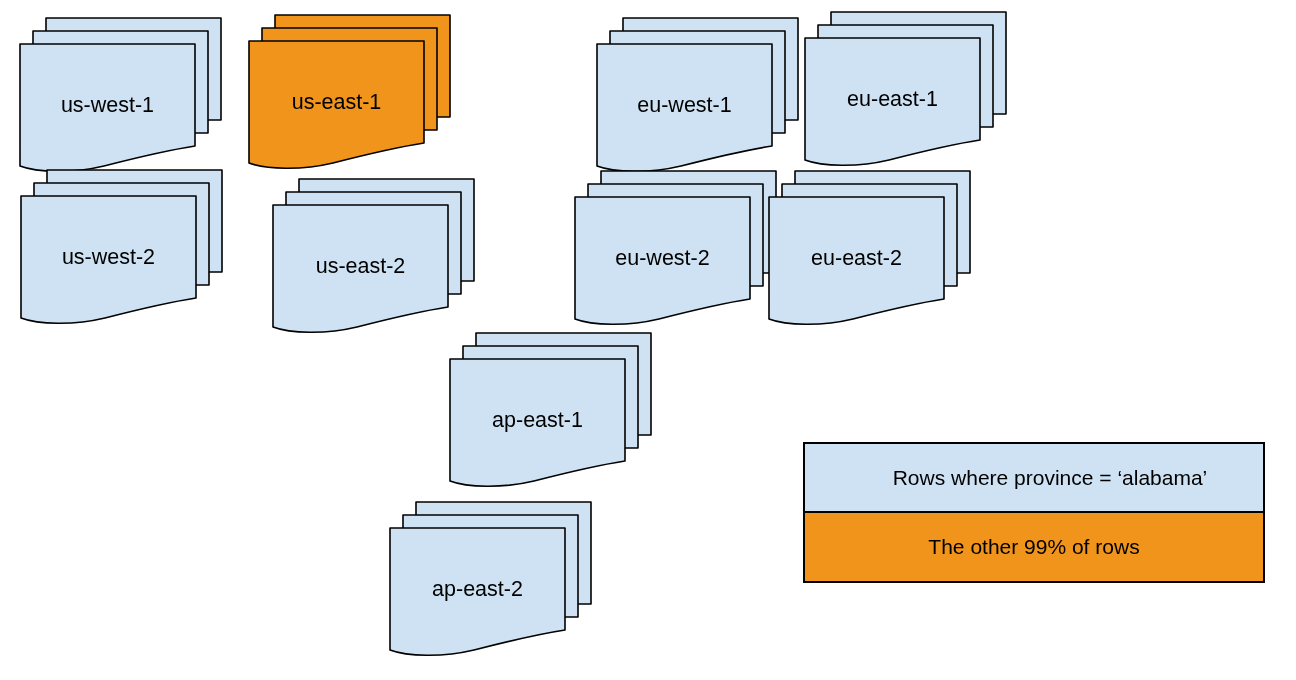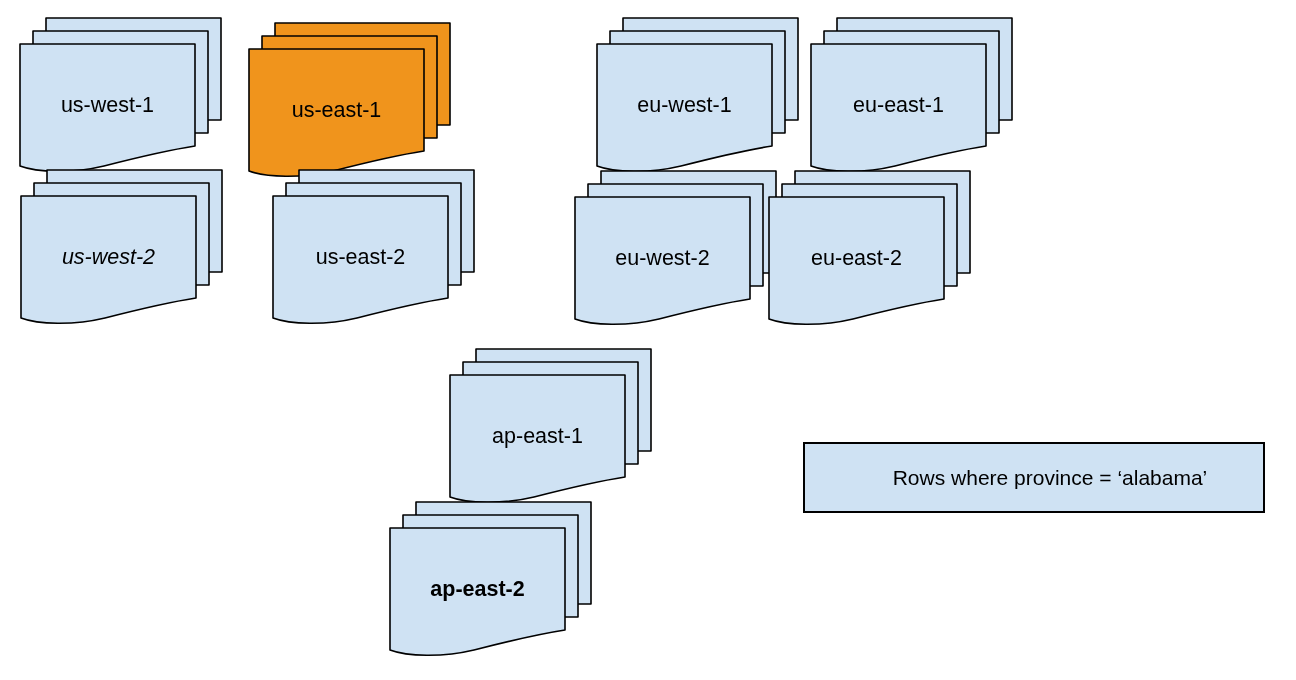--- a/index.html
+++ b/index.html
@@ -66,57 +66,57 @@
   <div id="stacks">
   <div class="doc-stack" style="left: 19px; top: 17px;">
     <svg width="204" height="158" viewBox="0 0 204 158">
       <rect class="pg" x="27" y="1" width="175" height="102" fill="#cfe2f3" stroke="#000000"></rect>
       <rect class="pg" x="14" y="14" width="175" height="102" fill="#cfe2f3" stroke="#000000"></rect>
       <path class="pg front" d="M 1 27 H 176 V 129 C 150 133 124 139 85 149 C 54 156.5 18 155.5 1 149 Z" fill="#cfe2f3" stroke="#000000"></path>
       <text class="stack-label" x="88.5" y="94.5" text-anchor="middle" fill="#000000">us-west-1</text>
     </svg>
   </div>
 
-  <div class="doc-stack" style="left: 248px; top: 22px;">
+  <div class="doc-stack" style="left: 248px; top: 14px;">
     <svg width="204" height="158" viewBox="0 0 204 158">
       <rect class="pg" x="27" y="1" width="175" height="102" fill="#f0941c" stroke="#000000"></rect>
       <rect class="pg" x="14" y="14" width="175" height="102" fill="#f0941c" stroke="#000000"></rect>
       <path class="pg front" d="M 1 27 H 176 V 129 C 150 133 124 139 85 149 C 54 156.5 18 155.5 1 149 Z" fill="#f0941c" stroke="#000000"></path>
       <text class="stack-label" x="88.5" y="94.5" text-anchor="middle" fill="#000000">us-east-1</text>
     </svg>
   </div>
 
   <div class="doc-stack" style="left: 596px; top: 17px;">
     <svg width="204" height="158" viewBox="0 0 204 158">
       <rect class="pg" x="27" y="1" width="175" height="102" fill="#cfe2f3" stroke="#000000"></rect>
       <rect class="pg" x="14" y="14" width="175" height="102" fill="#cfe2f3" stroke="#000000"></rect>
       <path class="pg front" d="M 1 27 H 176 V 129 C 150 133 124 139 85 149 C 54 156.5 18 155.5 1 149 Z" fill="#cfe2f3" stroke="#000000"></path>
       <text class="stack-label" x="88.5" y="94.5" text-anchor="middle" fill="#000000">eu-west-1</text>
     </svg>
   </div>
 
-  <div class="doc-stack" style="left: 804px; top: 17px; margin-left: 6px;">
+  <div class="doc-stack" style="left: 804px; top: 11px;">
     <svg width="204" height="158" viewBox="0 0 204 158">
       <rect class="pg" x="27" y="1" width="175" height="102" fill="#cfe2f3" stroke="#000000"></rect>
       <rect class="pg" x="14" y="14" width="175" height="102" fill="#cfe2f3" stroke="#000000"></rect>
       <path class="pg front" d="M 1 27 H 176 V 129 C 150 133 124 139 85 149 C 54 156.5 18 155.5 1 149 Z" fill="#cfe2f3" stroke="#000000"></path>
       <text class="stack-label" x="88.5" y="94.5" text-anchor="middle" fill="#000000">eu-east-1</text>
     </svg>
   </div>
 
-  <div class="doc-stack" style="left: 20px; top: 169px; font-style: italic;">
+  <div class="doc-stack" style="left: 20px; top: 169px;">
     <svg width="204" height="158" viewBox="0 0 204 158">
       <rect class="pg" x="27" y="1" width="175" height="102" fill="#cfe2f3" stroke="#000000"></rect>
       <rect class="pg" x="14" y="14" width="175" height="102" fill="#cfe2f3" stroke="#000000"></rect>
       <path class="pg front" d="M 1 27 H 176 V 129 C 150 133 124 139 85 149 C 54 156.5 18 155.5 1 149 Z" fill="#cfe2f3" stroke="#000000"></path>
       <text class="stack-label" x="88.5" y="94.5" text-anchor="middle" fill="#000000">us-west-2</text>
     </svg>
   </div>
 
-  <div class="doc-stack" style="left: 236px; top: 169px; padding-left: 36px;">
+  <div class="doc-stack" style="left: 236px; top: 178px; padding-left: 36px;">
     <svg width="204" height="158" viewBox="0 0 204 158">
       <rect class="pg" x="27" y="1" width="175" height="102" fill="#cfe2f3" stroke="#000000"></rect>
       <rect class="pg" x="14" y="14" width="175" height="102" fill="#cfe2f3" stroke="#000000"></rect>
       <path class="pg front" d="M 1 27 H 176 V 129 C 150 133 124 139 85 149 C 54 156.5 18 155.5 1 149 Z" fill="#cfe2f3" stroke="#000000"></path>
       <text class="stack-label" x="88.5" y="94.5" text-anchor="middle" fill="#000000">us-east-2</text>
     </svg>
   </div>
 
   <div class="doc-stack" style="left: 574px; top: 170px; text-align: right;">
     <svg width="204" height="158" viewBox="0 0 204 158">
@@ -129,38 +129,41 @@
 
   <div class="doc-stack" style="left: 768px; top: 170px;">
     <svg width="204" height="158" viewBox="0 0 204 158">
       <rect class="pg" x="27" y="1" width="175" height="102" fill="#cfe2f3" stroke="#000000"></rect>
       <rect class="pg" x="14" y="14" width="175" height="102" fill="#cfe2f3" stroke="#000000"></rect>
       <path class="pg front" d="M 1 27 H 176 V 129 C 150 133 124 139 85 149 C 54 156.5 18 155.5 1 149 Z" fill="#cfe2f3" stroke="#000000"></path>
       <text class="stack-label" x="88.5" y="94.5" text-anchor="middle" fill="#000000">eu-east-2</text>
     </svg>
   </div>
 
-  <div class="doc-stack" style="left: 401px; top: 348px; padding-left: 48px;">
+  <div class="doc-stack" style="left: 401px; top: 332px; padding-left: 48px;">
     <svg width="204" height="158" viewBox="0 0 204 158">
       <rect class="pg" x="27" y="1" width="175" height="102" fill="#cfe2f3" stroke="#000000"></rect>
       <rect class="pg" x="14" y="14" width="175" height="102" fill="#cfe2f3" stroke="#000000"></rect>
       <path class="pg front" d="M 1 27 H 176 V 129 C 150 133 124 139 85 149 C 54 156.5 18 155.5 1 149 Z" fill="#cfe2f3" stroke="#000000"></path>
       <text class="stack-label" x="88.5" y="94.5" text-anchor="middle" fill="#000000">ap-east-1</text>
     </svg>
   </div>
 
-  <div class="doc-stack" style="left: 389px; top: 501px; font-weight: bold;">
+  <div class="doc-stack" style="left: 389px; top: 501px;">
     <svg width="204" height="158" viewBox="0 0 204 158">
       <rect class="pg" x="27" y="1" width="175" height="102" fill="#cfe2f3" stroke="#000000"></rect>
       <rect class="pg" x="14" y="14" width="175" height="102" fill="#cfe2f3" stroke="#000000"></rect>
       <path class="pg front" d="M 1 27 H 176 V 129 C 150 133 124 139 85 149 C 54 156.5 18 155.5 1 149 Z" fill="#cfe2f3" stroke="#000000"></path>
       <text class="stack-label" x="88.5" y="94.5" text-anchor="middle" fill="#000000">ap-east-2</text>
     </svg>
   </div>
 </div>
 
   <div class="legend" style="border-color: rgb(0, 0, 0);">
     <div class="legend-row first" style="background: rgb(207, 226, 243); padding-left: 32px;">
       <span>Rows where province = ‘alabama’</span>
     </div>
+    <div class="legend-row second" style="background: rgb(240, 148, 28);">
+      <span>The other 99% of rows</span>
+    </div>
   </div>
 
 </div>
 
 </body></html>

